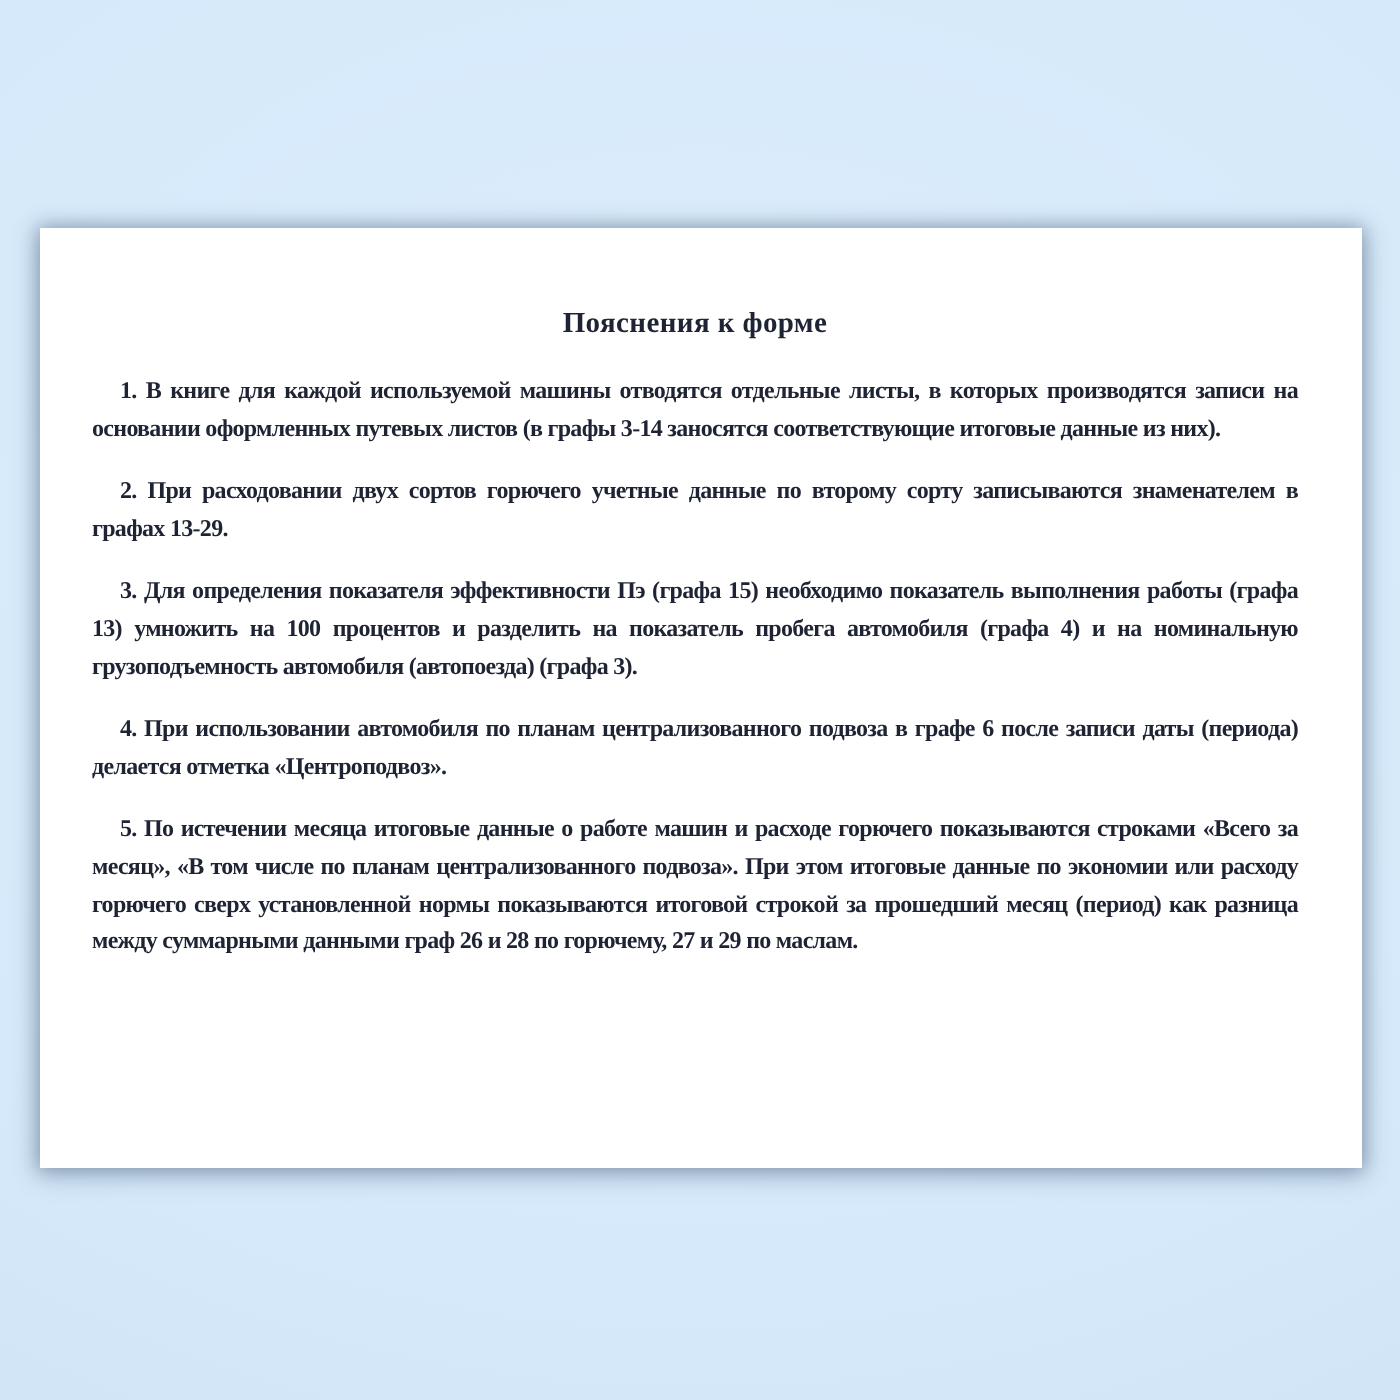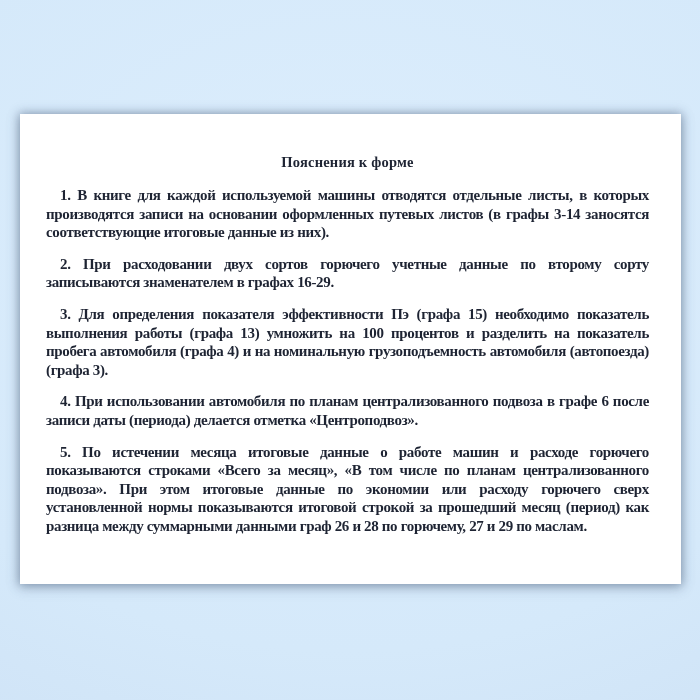--- a/index.html
+++ b/index.html
@@ -27,34 +27,34 @@
     color: #1e2433;
   }
   .doc-title {
     font-size: 14.5px;
     font-weight: bold;
     text-align: center;
     margin: 0 0 15px 0;
     letter-spacing: 0.2px;
   }
   .doc-paragraph {
-    font-size: 15px;
+    font-size: 12px;
     font-weight: 600;
     line-height: 18.6px;
     letter-spacing: -0.35px;
     text-align: justify;
     text-indent: 14px;
     margin: 0 0 13px 0;
   }
 </style>
 </head>
 <body>
 
 <div class="scene">
   <div class="paper">
     <h1 class="doc-title">Пояснения к форме</h1>
     <p class="doc-paragraph">1. В книге для каждой используемой машины отводятся отдельные листы, в которых производятся записи на основании оформленных путевых листов (в графы 3-14 заносятся соответствующие итоговые данные из них).</p>
-    <p class="doc-paragraph">2. При расходовании двух сортов горючего учетные данные по второму сорту записываются знаменателем в графах 16-29.</p>
+    <p class="doc-paragraph">2. При расходовании двух сортов горючего учетные данные по второму сорту записываются знаменателем в графах 13-29.</p>
     <p class="doc-paragraph">3. Для определения показателя эффективности Пэ (графа 15) необходимо показатель выполнения работы (графа 13) умножить на 100 процентов и разделить на показатель пробега автомобиля (графа 4) и на номинальную грузоподъемность автомобиля (автопоезда) (графа 3).</p>
     <p class="doc-paragraph">4. При использовании автомобиля по планам централизованного подвоза в графе 6 после записи даты (периода) делается отметка «Центроподвоз».</p>
     <p class="doc-paragraph">5. По истечении месяца итоговые данные о работе машин и расходе горючего показываются строками «Всего за месяц», «В том числе по планам централизованного подвоза». При этом итоговые данные по экономии или расходу горючего сверх установленной нормы показываются итоговой строкой за прошедший месяц (период) как разница между суммарными данными граф 26 и 28 по горючему, 27 и 29 по маслам.</p>
   </div>
 </div>
 
 </body></html>

